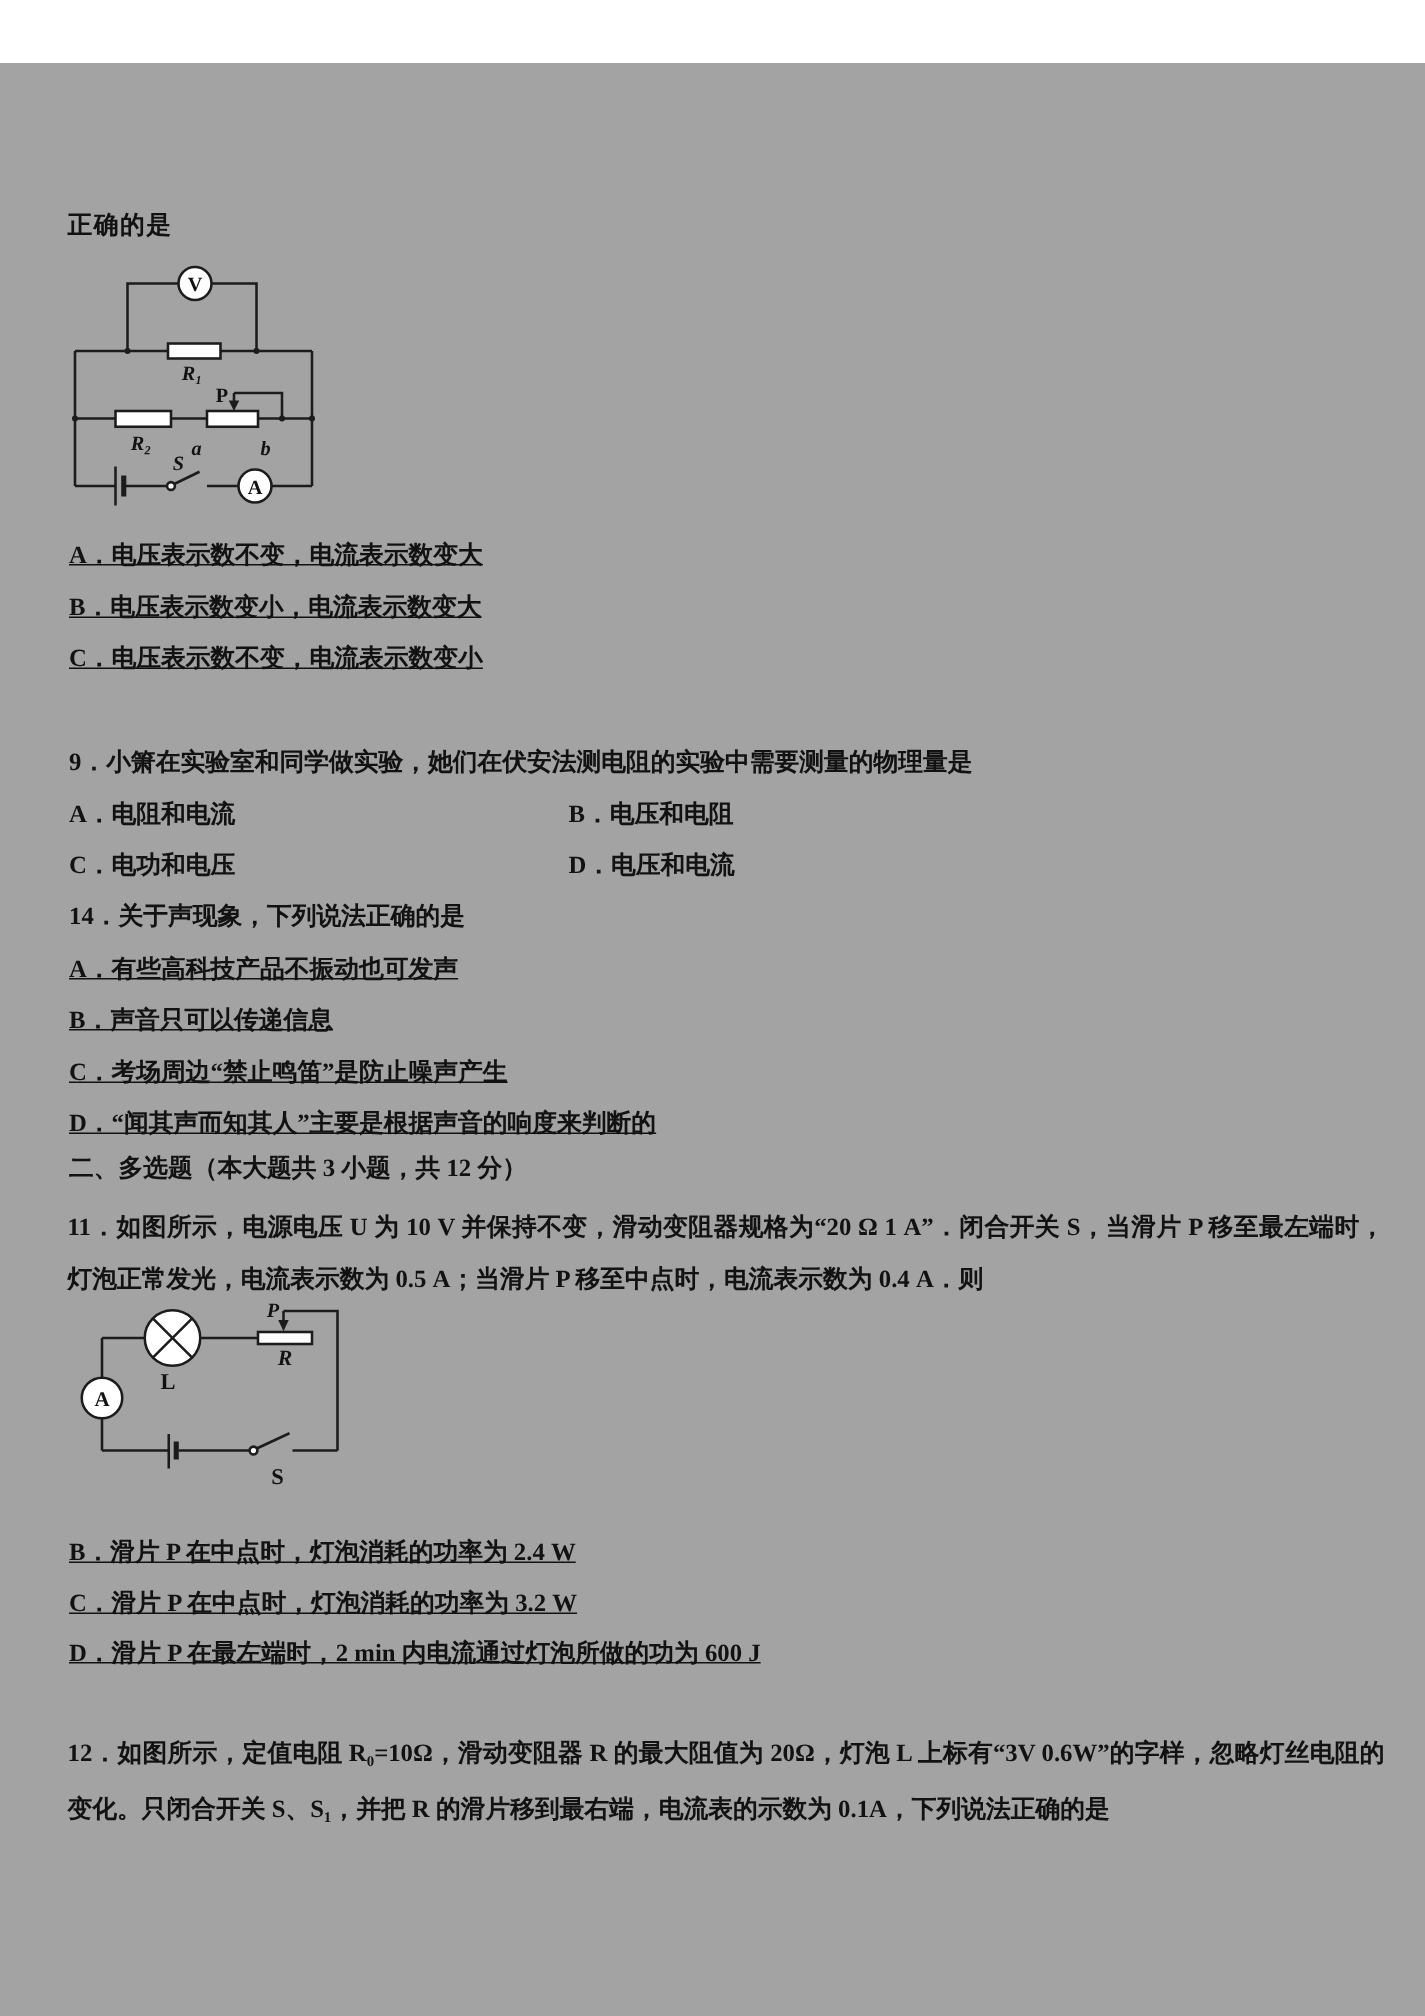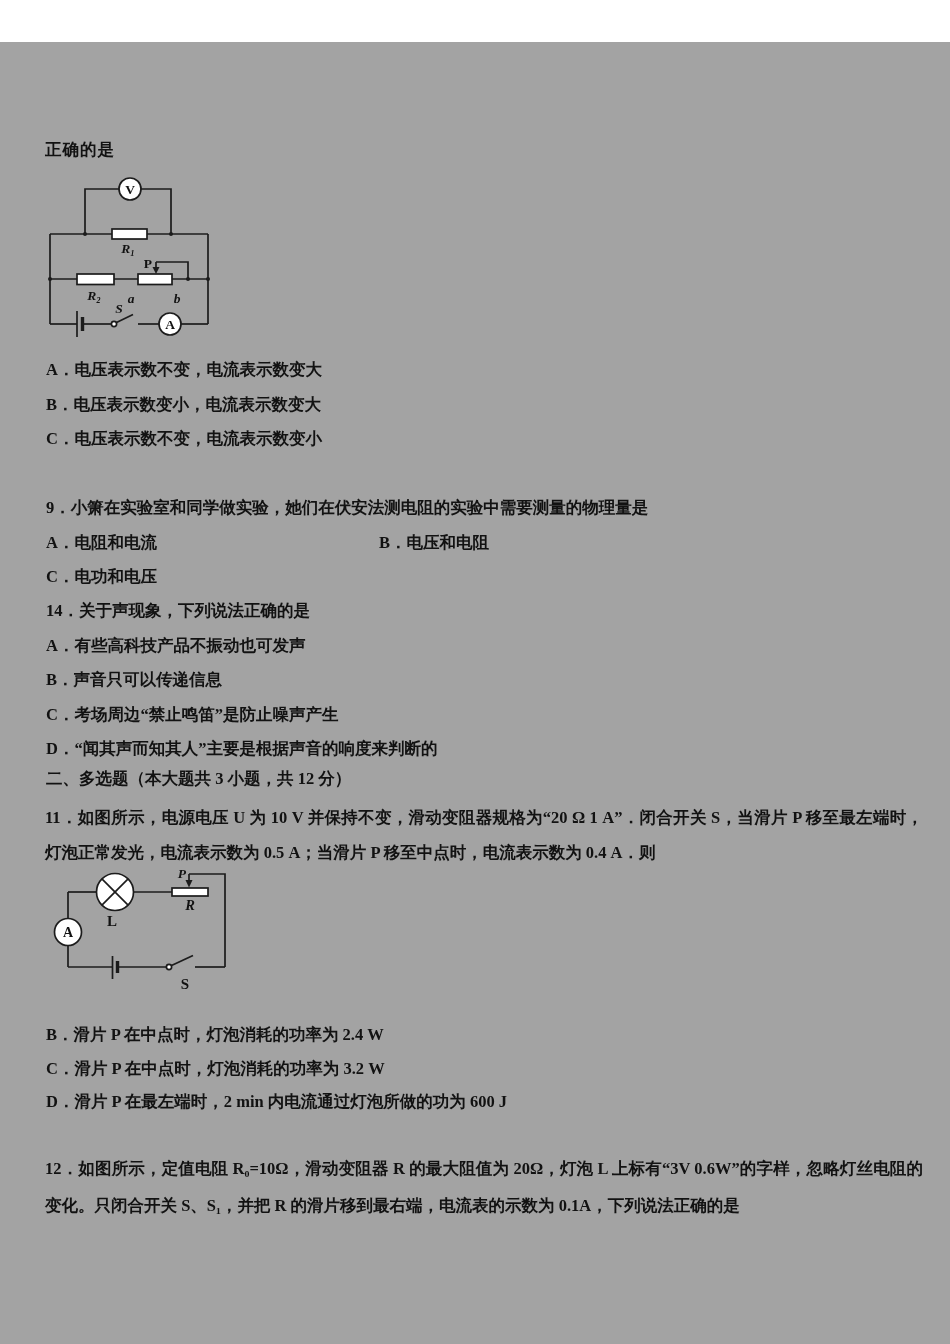--- a/index.html
+++ b/index.html
@@ -4,21 +4,21 @@
 <style>
   html,body { margin:0; padding:0; background:#ffffff; }
   .page {
     position:relative; width:950px; height:1344px; background:#a3a3a3;
     font-family:"Liberation Serif","DejaVu Serif",serif;
     color:#121212; font-weight:700; overflow:hidden;margin-top:42px;
   }
   .abs { position:absolute; margin:0; }
   .t16 { font-size:16.5px; }
   .intro { left:45px; top:98px; line-height:20px; letter-spacing:1px; }
-  ul.opts { list-style:none; margin:0; padding:0; }
+  ul.opts { list-style:none; margin:0; padding:0;text-decoration:underline; }
   .q8o  { left:46px; top:311px; line-height:34.5px; }
   .q9b  { left:46px; top:449px; width:875px; line-height:34.5px; }
   .grid2 { display:grid; grid-template-columns:333px 1fr;font-family:Liberation Serif, serif; }
   .q10b { left:46px; top:552px; width:875px; line-height:34.6px; }
   .sec  { left:46px; top:727px; line-height:20px;text-align:center; }
   .q11s { left:45px; top:759px; width:878px; line-height:34.5px; text-align:justify; }
   .q11o { left:46px; top:976px; line-height:33.5px; }
   .q12s { left:45px; top:1108px; width:878px; line-height:37px; text-align:justify; }
   .cir1 { left:48px; top:130px; }
   .cir2 { left:42px; top:818px; }
@@ -106,20 +106,21 @@
     <li>B．电压表示数变小，电流表示数变大</li>
     <li>C．电压表示数不变，电流表示数变小</li>
   </ul>
 
   <div class="abs t16 q9b">
     <p style="margin:0">9．小箫在实验室和同学做实验，她们在伏安法测电阻的实验中需要测量的物理量是</p>
     <div class="grid2">
       <span>A．电阻和电流</span>
       <span>B．电压和电阻</span>
       <span>C．电功和电压</span>
+      <span>D．电压和电流</span>
     </div>
   </div>
 
   <div class="abs t16 q10b">
     <p style="margin:0">14．关于声现象，下列说法正确的是</p>
     <ul class="opts">
       <li>A．有些高科技产品不振动也可发声</li>
       <li>B．声音只可以传递信息</li>
       <li>C．考场周边“禁止鸣笛”是防止噪声产生</li>
       <li>D．“闻其声而知其人”主要是根据声音的响度来判断的</li>

